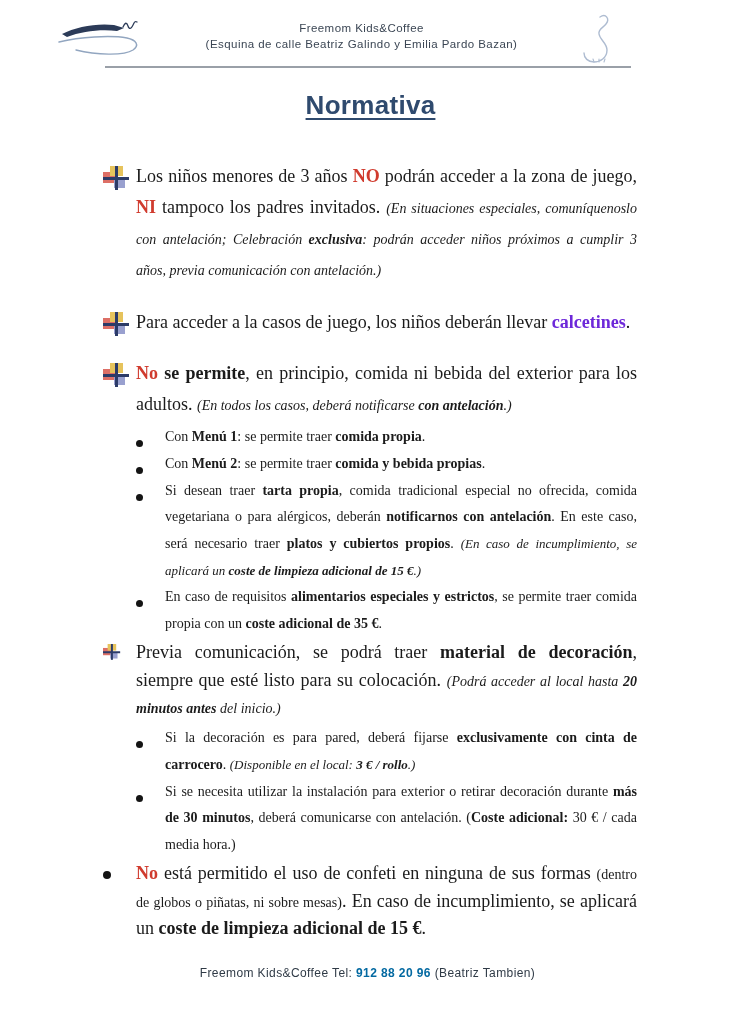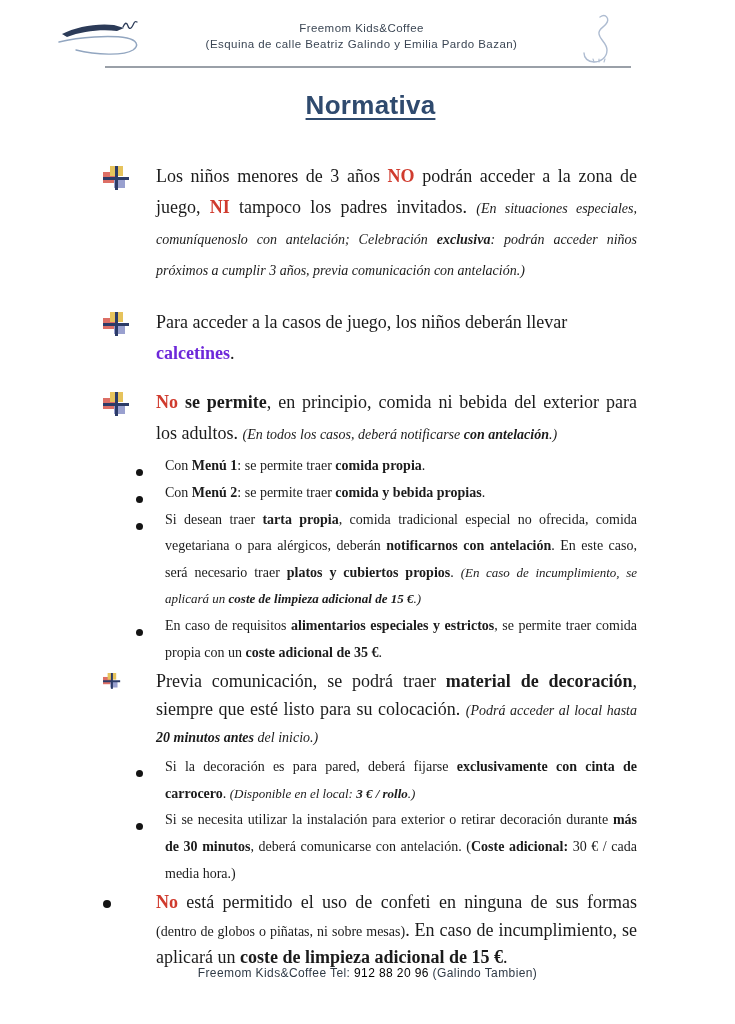--- a/index.html
+++ b/index.html
@@ -16,21 +16,21 @@
   .rule{margin:2px 0 0 105px;width:526px;height:2px;background:#9aa0a8;}
   
   h1{margin:22px 0 0 6px;text-align:center;font-family:"Liberation Sans",sans-serif;
     font-size:26px;font-weight:700;color:#2f4a6e;letter-spacing:.3px;
     text-decoration:underline;text-decoration-thickness:2px;text-underline-offset:4px;}
   
   .content{margin:40px 98px 0 103px;}
   .item{display:flex;align-items:flex-start;}
   .item p{margin:0;flex:1;}
   .j p{text-align:justify;}
-  .item-main p{font-size:18px;line-height:1.72;margin-left:20px;}
+  .item-main p{font-size:18px;line-height:1.72;}
   .item-main.tight p{line-height:1.52;}
   .item-sub p{font-size:14px;line-height:1.9;}
   .marker{width:33px;flex-shrink:0;padding-top:5px;}
   .marker-s{width:29px;flex-shrink:0;padding-top:9px;}
   .sublist{margin-left:33px;}
   .mt1{margin-top:22px;} .mt2{margin-top:18px;} .mt3{margin-top:4px;} .mt4{margin-top:2px;}
   
   .sg-b{font-weight:700;}
   .sg-r{font-weight:700;color:#d03b2e;}
   .sg-y{font-weight:700;color:#6d28d9;}
@@ -47,21 +47,21 @@
   .pin .sq-l{left:11px;top:13px;width:11px;height:9px;background:#99a0cf;}
   .pin .bar-v{left:12px;top:0;width:3px;height:24px;background:#2c3b68;}
   .pin .bar-h{left:0;top:11px;width:26px;height:3px;background:#2c3b68;}
   .pin.small{transform:scale(.66);transform-origin:left top;}
   .dot{display:inline-block;width:7px;height:7px;border-radius:50%;background:#141414;}
   .dot-lg{display:inline-block;width:8px;height:8px;border-radius:50%;background:#141414;margin-top:6px;}
   
   footer{position:absolute;left:0;right:0;bottom:44px;text-align:center;
     font-family:"Liberation Sans",sans-serif;font-size:12px;letter-spacing:.4px;color:#2f3a46;}
   footer .f2{margin-top:3px;}
-  .sg-phone{color:#000000;}
+  .sg-phone{color:#0369a1;font-weight:bold;}
   .sg-handle{font-family:"Liberation Serif",serif;font-weight:700;font-size:13px;letter-spacing:0;}
   a.sg-link,.sg-link{color:#4a5fa5;text-decoration:underline;font-family:"Liberation Serif",serif;
     font-size:13.5px;letter-spacing:0;cursor:pointer;}
 </style>
 </head>
 <body>
 
 <div class="page">
 
   <header>
@@ -140,16 +140,16 @@
     </div>
 
     <div class="item item-main tight j mt4">
       <span class="marker"><span class="dot-lg"></span></span>
       <p><span class="sg-r">No</span><span> está permitido el uso de confeti en ninguna de sus formas </span><span class="sg-s">(dentro de globos o piñatas, ni sobre mesas)</span><span>. En caso de incumplimiento, se aplicará un </span><span class="sg-b">coste de limpieza adicional de 15 €</span><span>.</span></p>
     </div>
 
   </main>
 
   <footer>
-    <div class="f1"><span>Freemom Kids&amp;Coffee Tel: </span><span class="sg-phone">912 88 20 96</span><span> (Galindo Tambien)</span></div>
+    <div class="f1"><span>Freemom Kids&amp;Coffee Tel: </span><span class="sg-phone">912 88 20 96</span><span> (Beatriz Tambien)</span></div>
   </footer>
 
 </div>
 
 </body></html>

